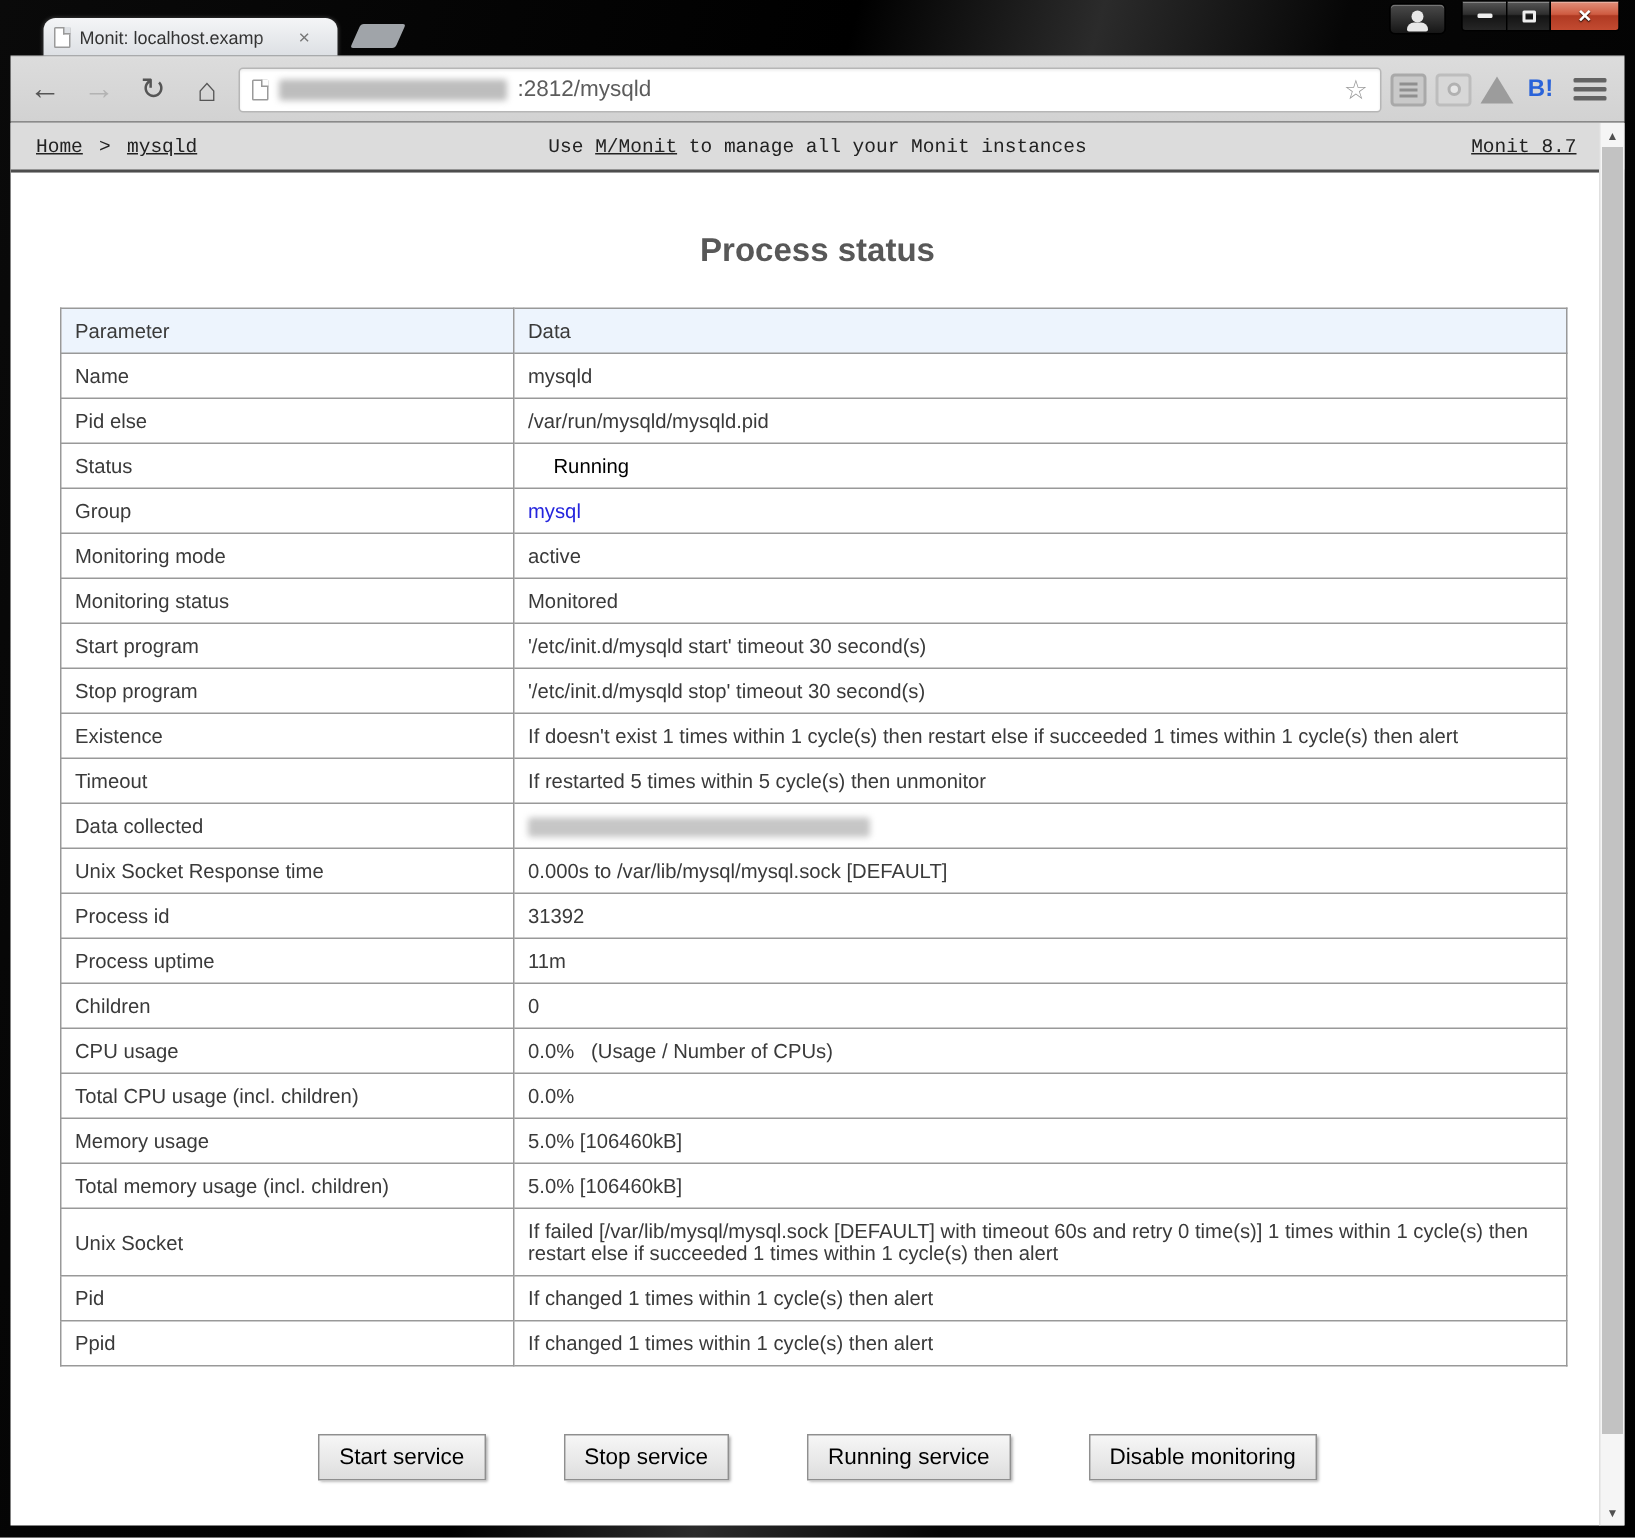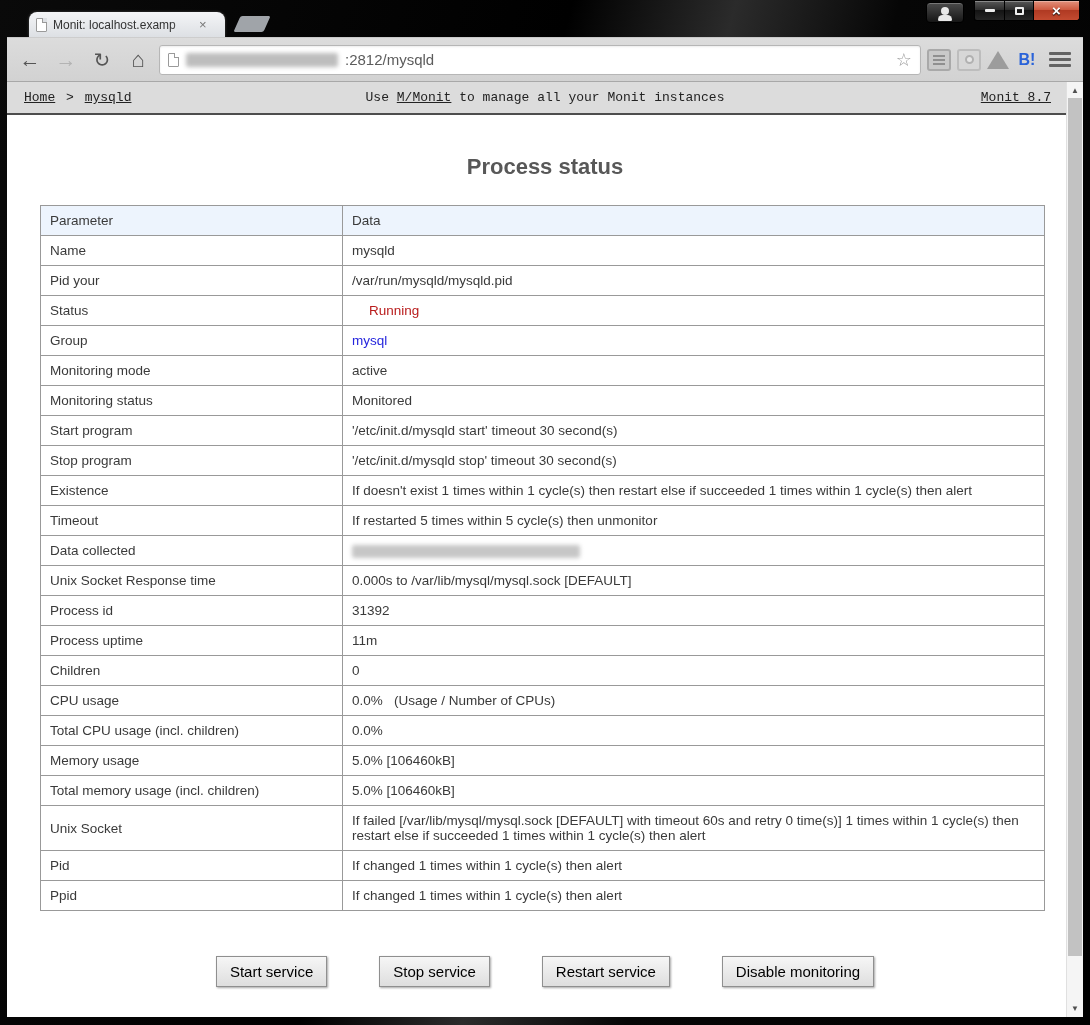--- a/index.html
+++ b/index.html
@@ -116,21 +116,21 @@
   .status-table{
     margin-left:33px; width:1005px; border-collapse:collapse;
     font-size:13.5px; color:#3a3a3a;
   }
   .status-table th, .status-table td{
     border:1px solid #999; padding:7px 9px; text-align:left; vertical-align:middle;
     font-weight:normal; white-space:pre-wrap;
   }
   .status-table th{ background:#edf4fd; }
   .status-table th:first-child, .status-table td:first-child{ width:302px; }
-  td.ok{ color:#b91c1c;padding-left:26px; }
+  td.ok{ color:#000000;padding-left:26px; }
   .val-link{ color:#2525dd; cursor:pointer; }
   .redact-val{ display:inline-block; width:228px; height:13px; background:#c6c6c6; border-radius:2px; filter:blur(2px); vertical-align:middle; }
 
   .action-bar{ margin-top:45px; display:flex; justify-content:center; gap:52px; }
   .action-btn{
     font-family:"Liberation Sans", sans-serif; font-size:15px; color:#000;
     background:linear-gradient(#f6f6f6,#dedede); border:1px solid #8f8f8f;
     padding:6px 13px; box-shadow:1px 1px 2px rgba(0,0,0,.35); cursor:pointer;
   }
 
@@ -220,21 +220,21 @@
           <th>Parameter</th>
           <th>Data</th>
         </tr>
       </thead>
       <tbody>
           <tr>
             <td>Name</td>
             <td>mysqld</td>
           </tr>
           <tr>
-            <td>Pid your</td>
+            <td>Pid else</td>
             <td>/var/run/mysqld/mysqld.pid</td>
           </tr>
           <tr>
             <td>Status</td>
             <td class="ok">Running</td>
           </tr>
           <tr>
             <td>Group</td>
             <td><span class="val-link">mysql</span></td>
           </tr>
@@ -309,21 +309,21 @@
           <tr>
             <td>Ppid</td>
             <td>If changed 1 times within 1 cycle(s) then alert</td>
           </tr>
         </tbody>
     </table>
 
     <div class="action-bar">
         <button class="action-btn">Start service</button>
         <button class="action-btn">Stop service</button>
-        <button class="action-btn">Restart service</button>
+        <button class="action-btn">Running service</button>
         <button class="action-btn">Disable monitoring</button>
       </div>
 
     <div class="scrollbar">
       <div class="sb-btn up">▲</div>
       <div class="sb-thumb"></div>
       <div class="sb-btn down">▼</div>
     </div>
 
   </div>

